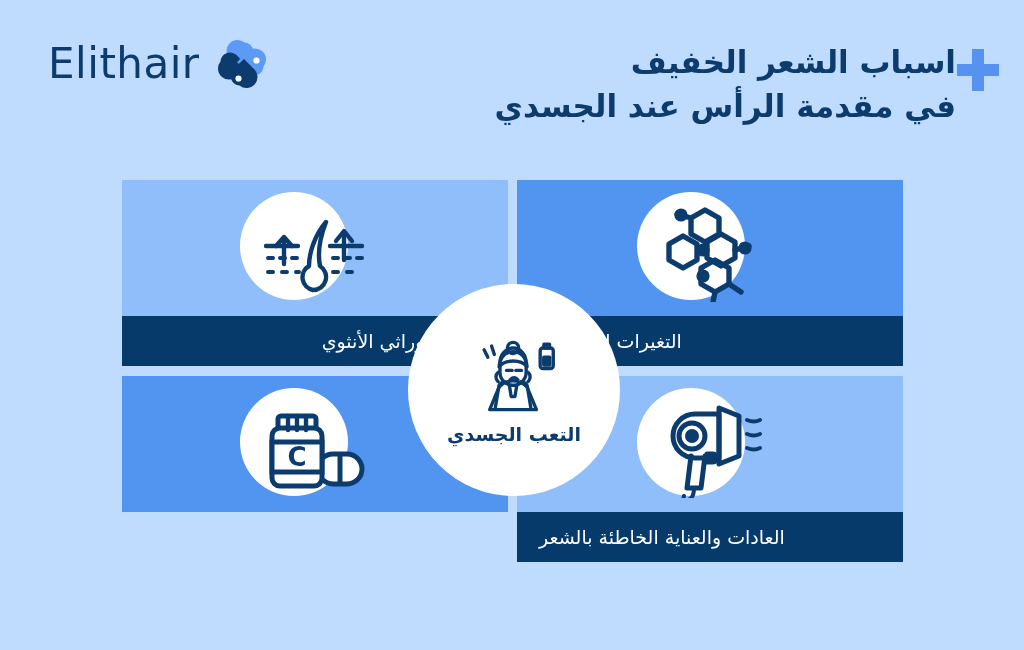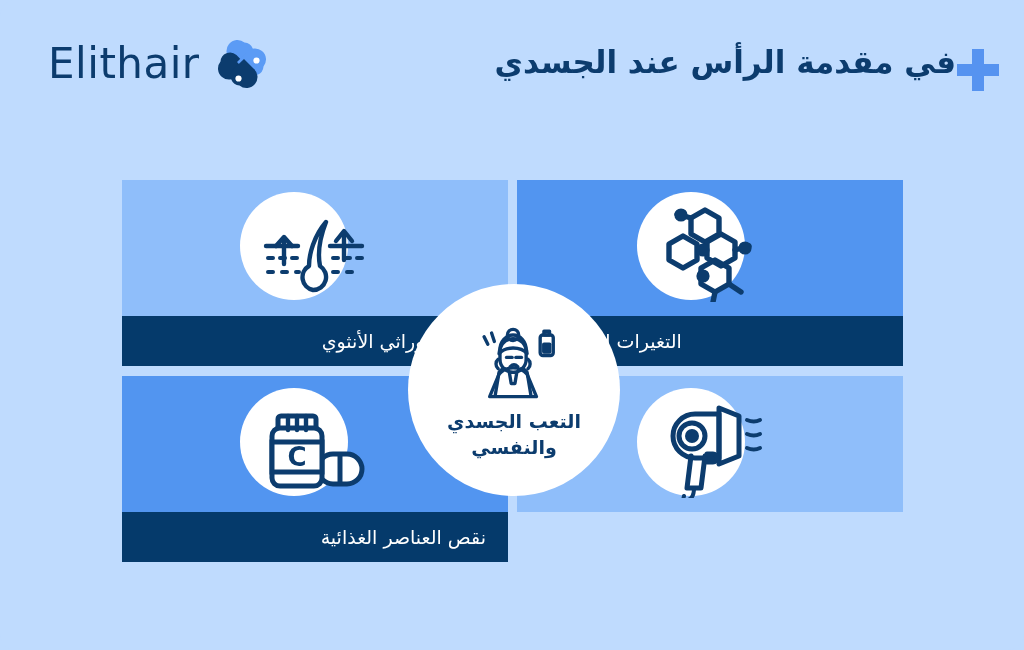--- a/index.html
+++ b/index.html
@@ -190,20 +190,21 @@
 
         <path d="M25.5 49.5 A9.6 9.6 0 0 1 19 33.5 L30 23 L39.5 32.5 A9.6 9.6 0 0 1 25.5 49.5 Z" fill="#0c3c6e"></path>
         <circle cx="42.5" cy="24.5" r="3.1" fill="#ffffff"></circle>
         <circle cx="24.5" cy="42.5" r="3.1" fill="#ffffff"></circle>
       </svg>
     </span>
     <span class="brand-name">Elithair</span>
   </div>
 
   <div class="headline">
+    <span class="line">اسباب الشعر الخفيف</span>
     <span class="line">في مقدمة الرأس عند الجسدي</span>
   </div>
 
   <span class="plus-icon">
     <svg viewBox="0 0 48 48" width="48" height="48" aria-hidden="true">
       <rect x="18" y="3" width="12" height="42" fill="#5693f0"></rect>
       <rect x="3" y="18" width="42" height="12" fill="#5693f0"></rect>
     </svg>
   </span>
 
@@ -289,21 +290,20 @@
               <path d="M34 22 V36"></path>
                 <path d="M43 22 V36"></path>
                 <path d="M52 22 V36"></path>
             </g>
 
             <rect x="18" y="48" width="50" height="30" fill="#ffffff" stroke="#0c3c6e" stroke-width="5"></rect>
             <text x="43" y="72" text-anchor="middle" font-family="DejaVu Sans, Liberation Sans, sans-serif" font-size="26" font-weight="bold" fill="#0c3c6e">C</text>
           </svg>
         </span>
       </div>
-      <div class="card-label">نقص العناصر الغذائية</div>
     </div>
 
     <div class="card br tone-light">
       <div class="card-body">
         <span class="icon-halo"></span>
         <span class="card-icon">
           <svg viewBox="0 0 118 104" width="118" height="104" aria-hidden="true">
             <g fill="none" stroke="#0c3c6e" stroke-width="5" stroke-linecap="round" stroke-linejoin="round">
 
               <path d="M26 42 a22 22 0 0 1 22 -22 h24 v44 h-24 a22 22 0 0 1 -22 -22 Z"></path>
@@ -319,20 +319,21 @@
               <path d="M100 26 q7 3 13 0" stroke-width="4"></path>
               <path d="M100 40 q7 3 13 0" stroke-width="4"></path>
               <path d="M100 54 q7 3 13 0" stroke-width="4"></path>
 
               <circle cx="45" cy="42" r="13"></circle>
             </g>
             <circle cx="45" cy="42" r="7" fill="#0c3c6e"></circle>
           </svg>
         </span>
       </div>
+      <div class="card-label">العادات والعناية الخاطئة بالشعر</div>
     </div>
 
   </div>
 
   <div class="hub">
     <span class="hub-icon">
       <svg viewBox="0 0 92 80" width="86" height="78" aria-hidden="true">
         <g fill="none" stroke="#0c3c6e" stroke-width="3.6" stroke-linecap="round" stroke-linejoin="round">
 
           <path d="M20 76 L30 52 a20 20 0 0 1 30 0 L70 76 Z"></path>
@@ -359,17 +360,16 @@
           <path d="M22 8 L25 17"></path>
 
           <rect x="74" y="10" width="14" height="22" rx="3"></rect>
           <path d="M78 6 h6 v4 h-6 Z"></path>
         </g>
         <rect x="76" y="18" width="10" height="12" rx="2" fill="#0c3c6e"></rect>
       </svg>
     </span>
     <span class="hub-label">
       <span class="line">التعب الجسدي</span>
-      <span class="line">والنفسي</span>
     </span>
   </div>
 
 </div>
 
 </body></html>

